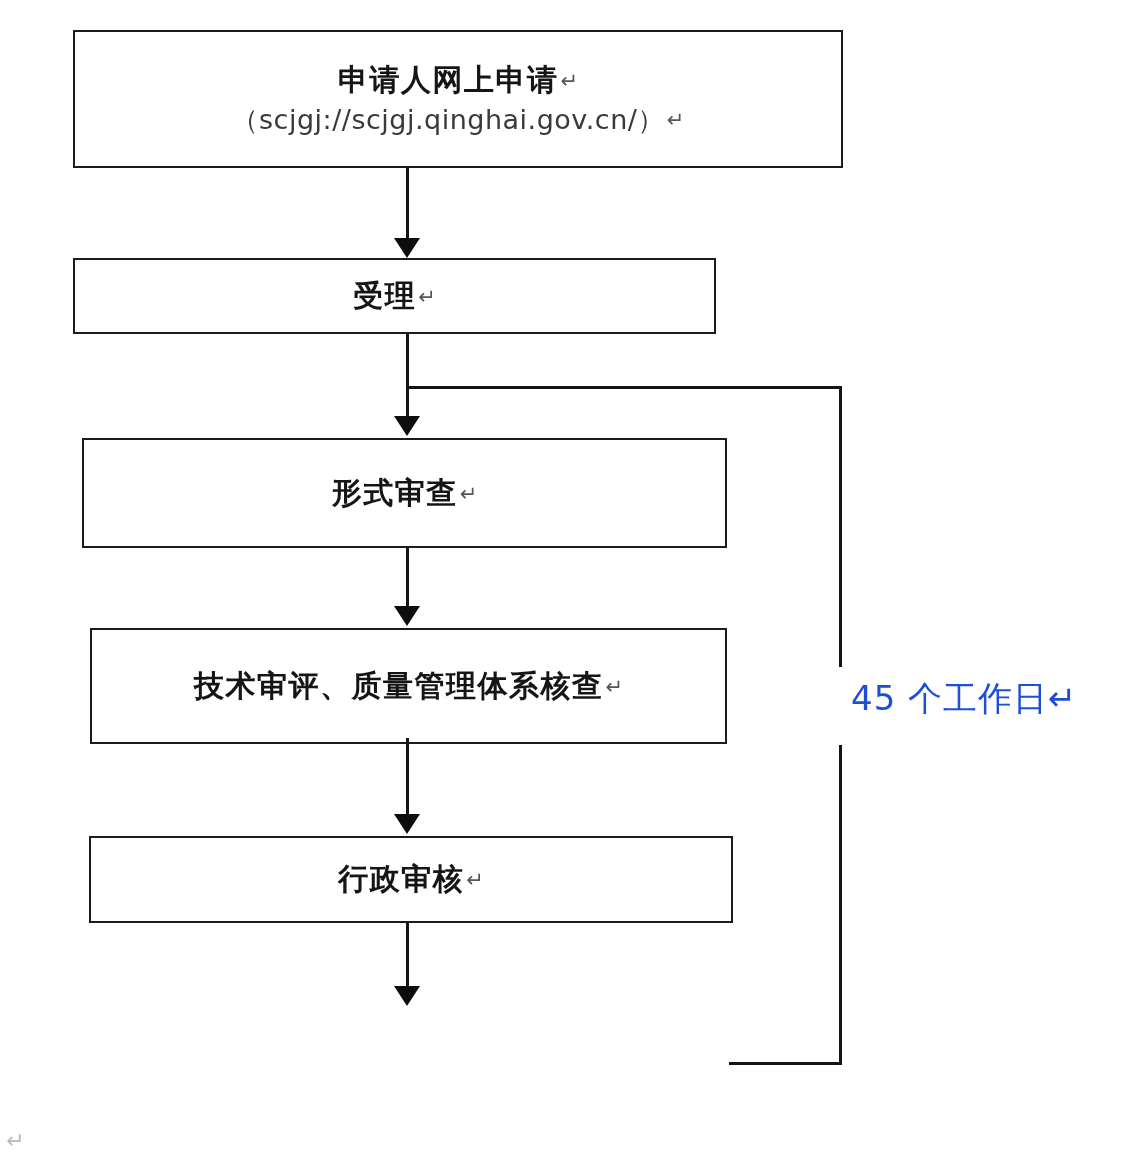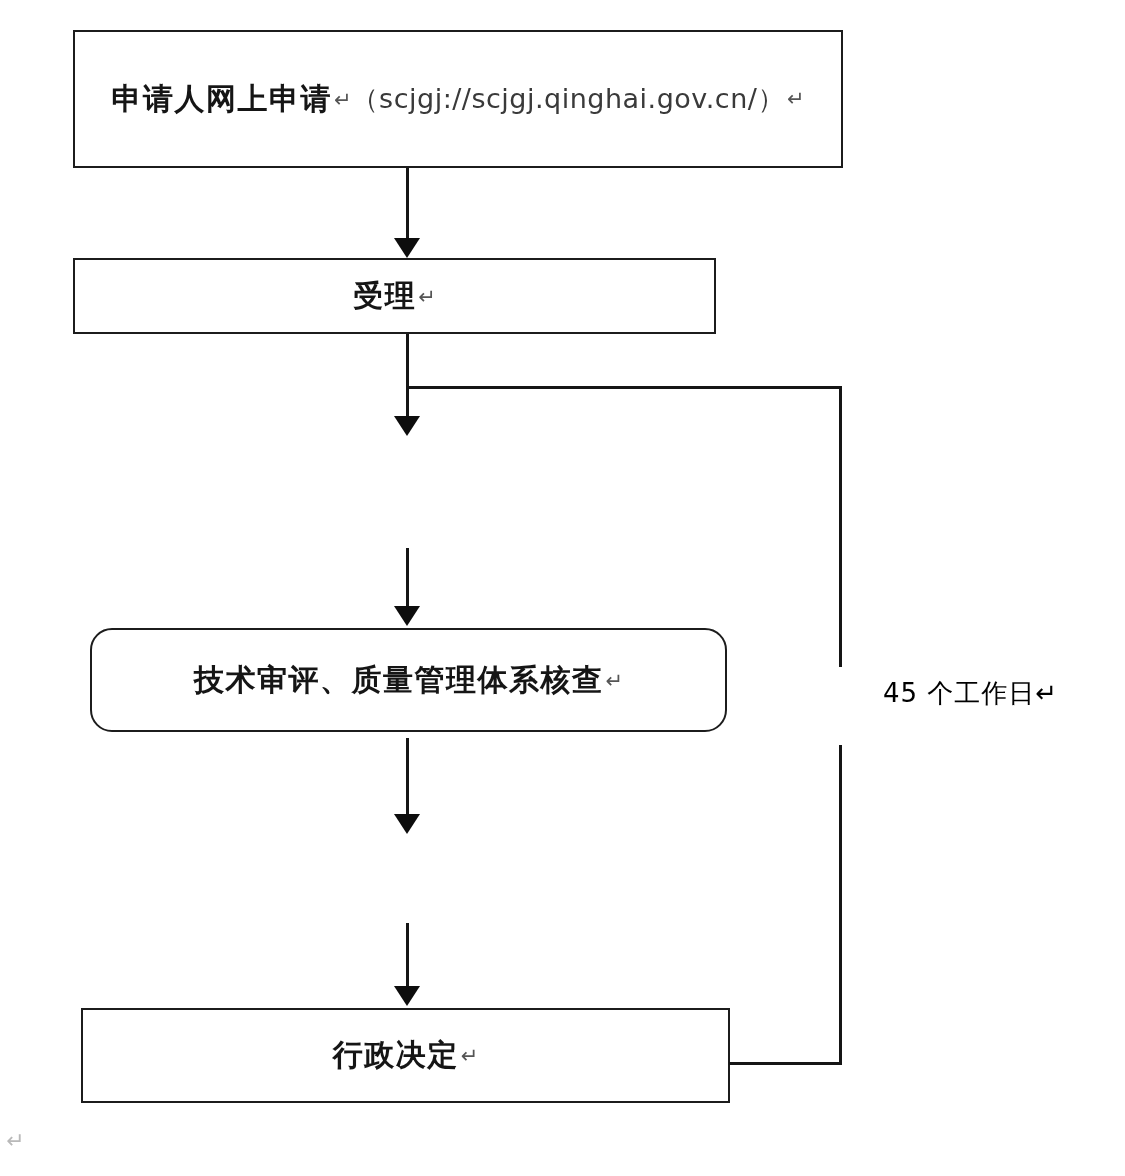--- a/index.html
+++ b/index.html
@@ -19,21 +19,21 @@
     overflow: hidden;
   }
 
   
   .node {
     position: absolute;
     box-sizing: border-box;
     border: 2px solid #1c1c1c;
     background: #ffffff;
     display: flex;
-    flex-direction: row;
+    flex-direction: column;
     align-items: center;
     justify-content: center;
     text-align: center;
     line-height: 1.42;
   }
   .node .line {
     display: block;
     white-space: nowrap;
   }
   .cjk {
@@ -57,21 +57,21 @@
     color: #555;
     vertical-align: 2px;
     margin-left: 2px;
     letter-spacing: 0;
   }
 
   
   #node-apply      { left: 73px;  top: 30px;   width: 770px; height: 138px; }
   #node-accept     { left: 73px;  top: 258px;  width: 643px; height: 76px; text-align: right;  }
   #node-formal     { left: 82px;  top: 438px;  width: 645px; height: 110px; }
-  #node-technical  { left: 90px;  top: 628px;  width: 637px; height: 104px; border-radius: 22px; }
+  #node-technical  { left: 90px;  top: 628px;  width: 637px; height: 116px; }
   #node-admin-rev  { left: 89px;  top: 836px;  width: 644px; height: 87px;  }
   #node-admin-dec  { left: 81px;  top: 1008px; width: 649px; height: 95px;  }
 
   
   .vline {
     position: absolute;
     width: 3px;
     background: #151515;
   }
   .hline {
@@ -102,26 +102,26 @@
 
   
   #bracket-top     { left: 406px;  top: 386px;  width: 436px; }
   #bracket-side-a  { left: 839px;  top: 386px;  height: 281px; }
   #bracket-side-b  { left: 839px;  top: 745px;  height: 320px; }
   #bracket-bottom  { left: 729px;  top: 1062px; width: 113px; }
 
   
   #duration-label {
     position: absolute;
-    left: 883px;
+    left: 851px;
     top: 676px;
     font-family: "DejaVu Sans", "Liberation Sans", sans-serif;
-    font-size: 26px;
+    font-size: 34px;
     font-weight: 400;
-    color: #000000;
+    color: #1d4ed8;
     white-space: nowrap;
     letter-spacing: 1px;
   }
 
   
   #trailing-mark {
     position: absolute;
     left: 6px;
     top: 1128px;
     font-family: "DejaVu Sans", sans-serif;
@@ -136,29 +136,32 @@
 
   <div class="node" id="node-apply">
     <span class="line cjk"><span>申请人网上申请</span><span class="pilcrow">↵</span></span>
     <span class="line latin"><span>（scjgj://scjgj.qinghai.gov.cn/）</span><span class="pilcrow">↵</span></span>
   </div>
 
   <div class="node" id="node-accept">
     <span class="line cjk"><span>受理</span><span class="pilcrow">↵</span></span>
   </div>
 
+  <div class="node" id="node-formal">
+    <span class="line cjk"><span>形式审查</span><span class="pilcrow">↵</span></span>
+  </div>
 
   <div class="node" id="node-technical">
     <span class="line cjk"><span>技术审评、质量管理体系核查</span><span class="pilcrow">↵</span></span>
   </div>
 
+  <div class="node" id="node-admin-rev">
+    <span class="line cjk"><span>行政审核</span><span class="pilcrow">↵</span></span>
+  </div>
 
-  <div class="node" id="node-admin-dec">
-    <span class="line cjk"><span>行政决定</span><span class="pilcrow">↵</span></span>
-  </div>
 
   <div class="vline" id="conn1-line"></div>
   <div class="arrowhead" id="conn1-head"></div>
 
   <div class="vline" id="conn2-line"></div>
   <div class="arrowhead" id="conn2-head"></div>
 
   <div class="vline" id="conn3-line"></div>
   <div class="arrowhead" id="conn3-head"></div>
 

